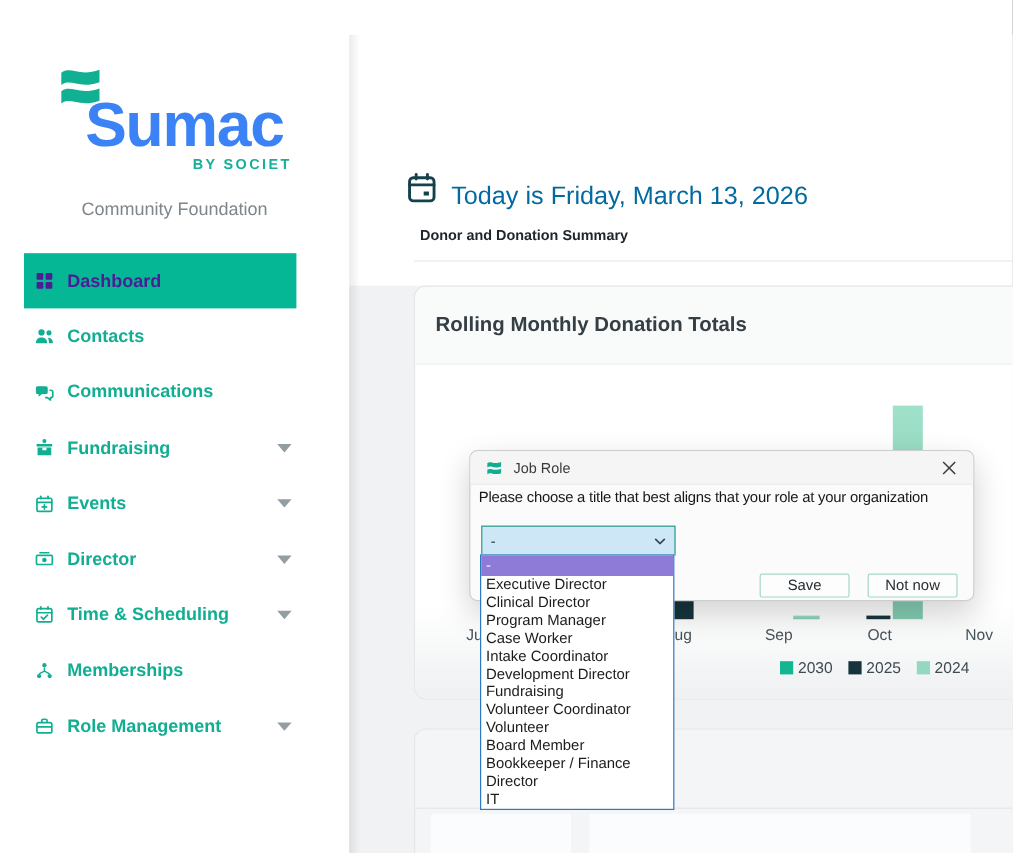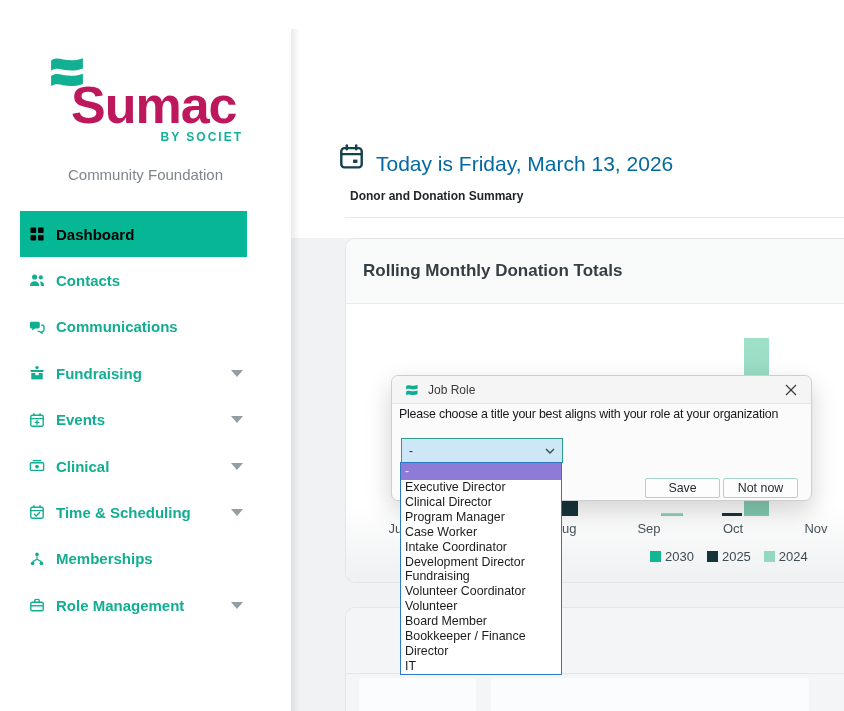--- a/index.html
+++ b/index.html
@@ -7,30 +7,30 @@
           font-family:"Liberation Sans",sans-serif;}
   
   .titlebar{position:absolute;left:0;top:0;width:844px;height:29px;background:#efefef;
             border-bottom:1px solid #dcdcdc;box-sizing:border-box;display:flex;align-items:center;}
   .titlebar .tb-icon{margin-left:10px;width:14px;height:12px;display:inline-flex;color:#0fae92;}
   .titlebar .tb-text{margin-left:8px;font-size:12px;color:#3c3c3c;}
   
   .sidebar{position:absolute;left:0;top:29px;width:291px;height:682px;background:#fff;}
   .brand-flag{position:absolute;left:48px;top:26px;width:38px;height:34px;color:#12b093;}
   .brand-word{position:absolute;left:71px;top:50px;font-size:52px;font-weight:bold;
-              color:#be185d;letter-spacing:-1px;line-height:1;}
+              color:#3b82f6;letter-spacing:-1px;line-height:1;}
   .brand-by{position:absolute;left:73px;top:101px;width:170px;text-align:right;font-size:12px;
             font-weight:bold;color:#14b198;letter-spacing:2px;}
   .brand-org{position:absolute;left:0;top:137px;width:291px;text-align:center;
              font-size:15px;color:#7e868b;}
   .nav{position:absolute;left:0;top:0;width:291px;height:682px;}
   .nav-item{position:absolute;left:20px;width:227px;height:46px;display:flex;align-items:center;
             gap:11px;padding-left:9px;box-sizing:border-box;color:#12ae92;font-size:15px;
             font-weight:bold;cursor:pointer;}
-  .nav-item.active{background:#05b795;color:#000000;}
+  .nav-item.active{background:#05b795;color:#4c1d95;}
   .nav-item .nico{width:16px;height:16px;flex:0 0 16px;display:inline-flex;}
   .nav-item .nico svg{width:16px;height:16px;}
   .nav-item .nlabel{flex:1;}
   .nav-item .arrow{width:0;height:0;border-left:6px solid transparent;border-right:6px solid transparent;
                    border-top:7px solid #939da2;margin-right:4px;}
   
   .main-bg{position:absolute;left:291px;top:29px;width:553px;height:682px;background:#fff;}
   .main-shadow{position:absolute;left:291px;top:29px;width:9px;height:682px;
                background:linear-gradient(90deg,rgba(0,0,0,.08),rgba(0,0,0,0));}
   .content-gray{position:absolute;left:291px;top:238px;width:553px;height:473px;background:#f1f2f4;}
@@ -72,21 +72,21 @@
             color:#16181b;white-space:nowrap;}
   .m-select{position:absolute;left:9px;top:62px;width:162px;height:25px;background:#cde7f7;
             border:1px solid #2d9c8c;box-sizing:border-box;display:flex;align-items:center;
             cursor:pointer;}
   .m-select .sel-value{margin-left:7px;font-size:12px;color:#24282b;}
   .m-select .sel-chev{margin-left:auto;margin-right:7px;display:inline-flex;color:#3a4a52;}
   .m-btn{position:absolute;top:102px;width:75px;height:20px;background:#fdfdfe;
          border:1px solid #a5d7ca;border-radius:2px;font-size:12.4px;color:#262c30;
          font-family:"Liberation Sans",sans-serif;display:flex;align-items:center;
          justify-content:center;cursor:pointer;box-sizing:border-box;}
-  #btn-save{left:253px;}
+  #btn-save{left:241px;}
   #btn-notnow{left:331px;}
   
   #dropdown-list{position:absolute;left:400px;top:462px;width:162px;background:#fff;
                  border:1.5px solid #2b79c2;box-sizing:border-box;z-index:60;margin:0;padding:0;
                  list-style:none;}
   #dropdown-list li{font-size:12.4px;line-height:14.9px;padding-left:4px;color:#1a1c1e;cursor:pointer;}
   #dropdown-list li.hl{background:#8d7bd7;color:#f2f2f4;height:17px;line-height:17px;}
 </style>
 </head>
 <body>
@@ -163,21 +163,21 @@
           <span class="arrow"></span>
         </div>
         <div class="nav-item" style="top: 414px;">
           <span class="nico">
             <svg viewBox="0 0 16 16" fill="none" stroke="currentColor" stroke-width="1.4">
               <rect x="1.4" y="4.8" width="13.2" height="7.6" rx="1"></rect>
               <circle cx="8" cy="8.6" r="1.9" fill="currentColor" stroke="none"></circle>
               <line x1="3.8" y1="2.6" x2="12.2" y2="2.6"></line>
             </svg>
           </span>
-          <span class="nlabel">Clinical</span>
+          <span class="nlabel">Director</span>
           <span class="arrow"></span>
         </div>
         <div class="nav-item" style="top: 460.4px;">
           <span class="nico">
             <svg viewBox="0 0 16 16" fill="none" stroke="currentColor" stroke-width="1.4" stroke-linecap="round">
               <rect x="1.8" y="3.2" width="12.4" height="11" rx="1.4"></rect>
               <line x1="1.8" y1="6.6" x2="14.2" y2="6.6"></line>
               <line x1="5" y1="1.6" x2="5" y2="3.6"></line>
               <line x1="11" y1="1.6" x2="11" y2="3.6"></line>
               <path d="M5.4 10.2l1.8 1.8 3.4-3.4"></path>
@@ -281,21 +281,21 @@
       <span class="m-title">Job Role</span>
       <button class="m-close">
         <span style="display:inline-flex;">
           <svg viewBox="0 0 12 12" width="12" height="12" stroke="currentColor" stroke-width="1.3">
             <line x1="1" y1="1" x2="11" y2="11"></line>
               <line x1="11" y1="1" x2="1" y2="11"></line>
           </svg>
         </span>
       </button>
     </div>
-    <div class="m-prompt">Please choose a title your best aligns with your role at your organization</div>
+    <div class="m-prompt">Please choose a title that best aligns that your role at your organization</div>
     <div class="m-select">
       <span class="sel-value">-</span>
       <span class="sel-chev">
         <svg viewBox="0 0 10 6" width="10" height="6" fill="none" stroke="currentColor" stroke-width="1.4">
           <path d="M1 1l4 4 4-4"></path>
         </svg>
       </span>
     </div>
     <button class="m-btn" id="btn-save">Save</button>
     <button class="m-btn" id="btn-notnow">Not now</button>

